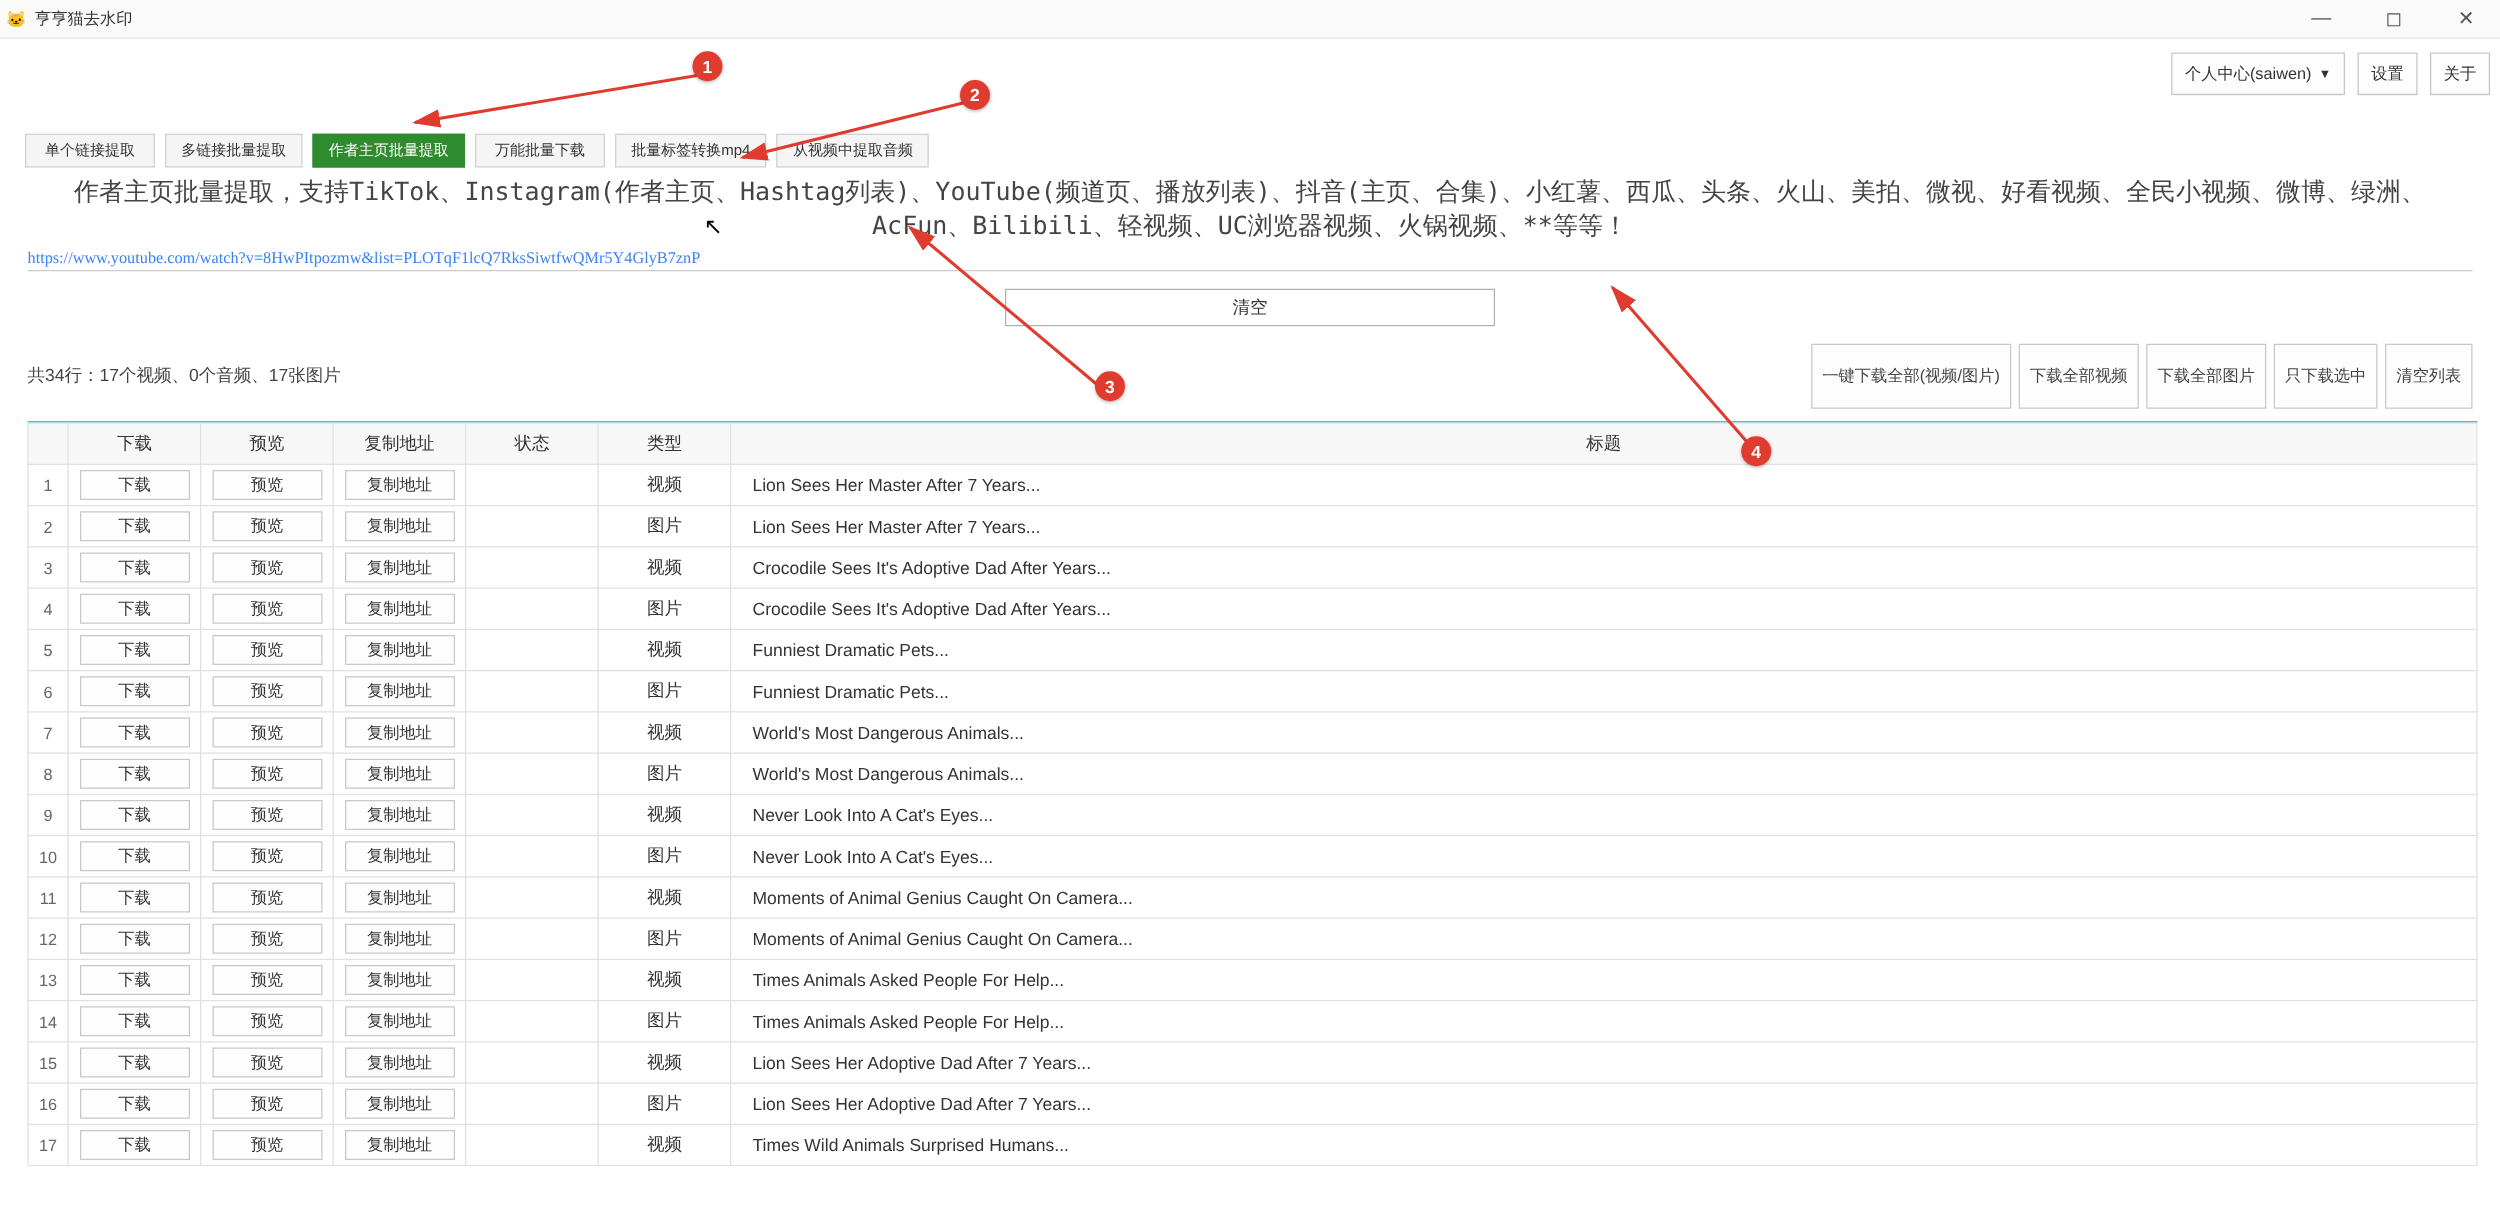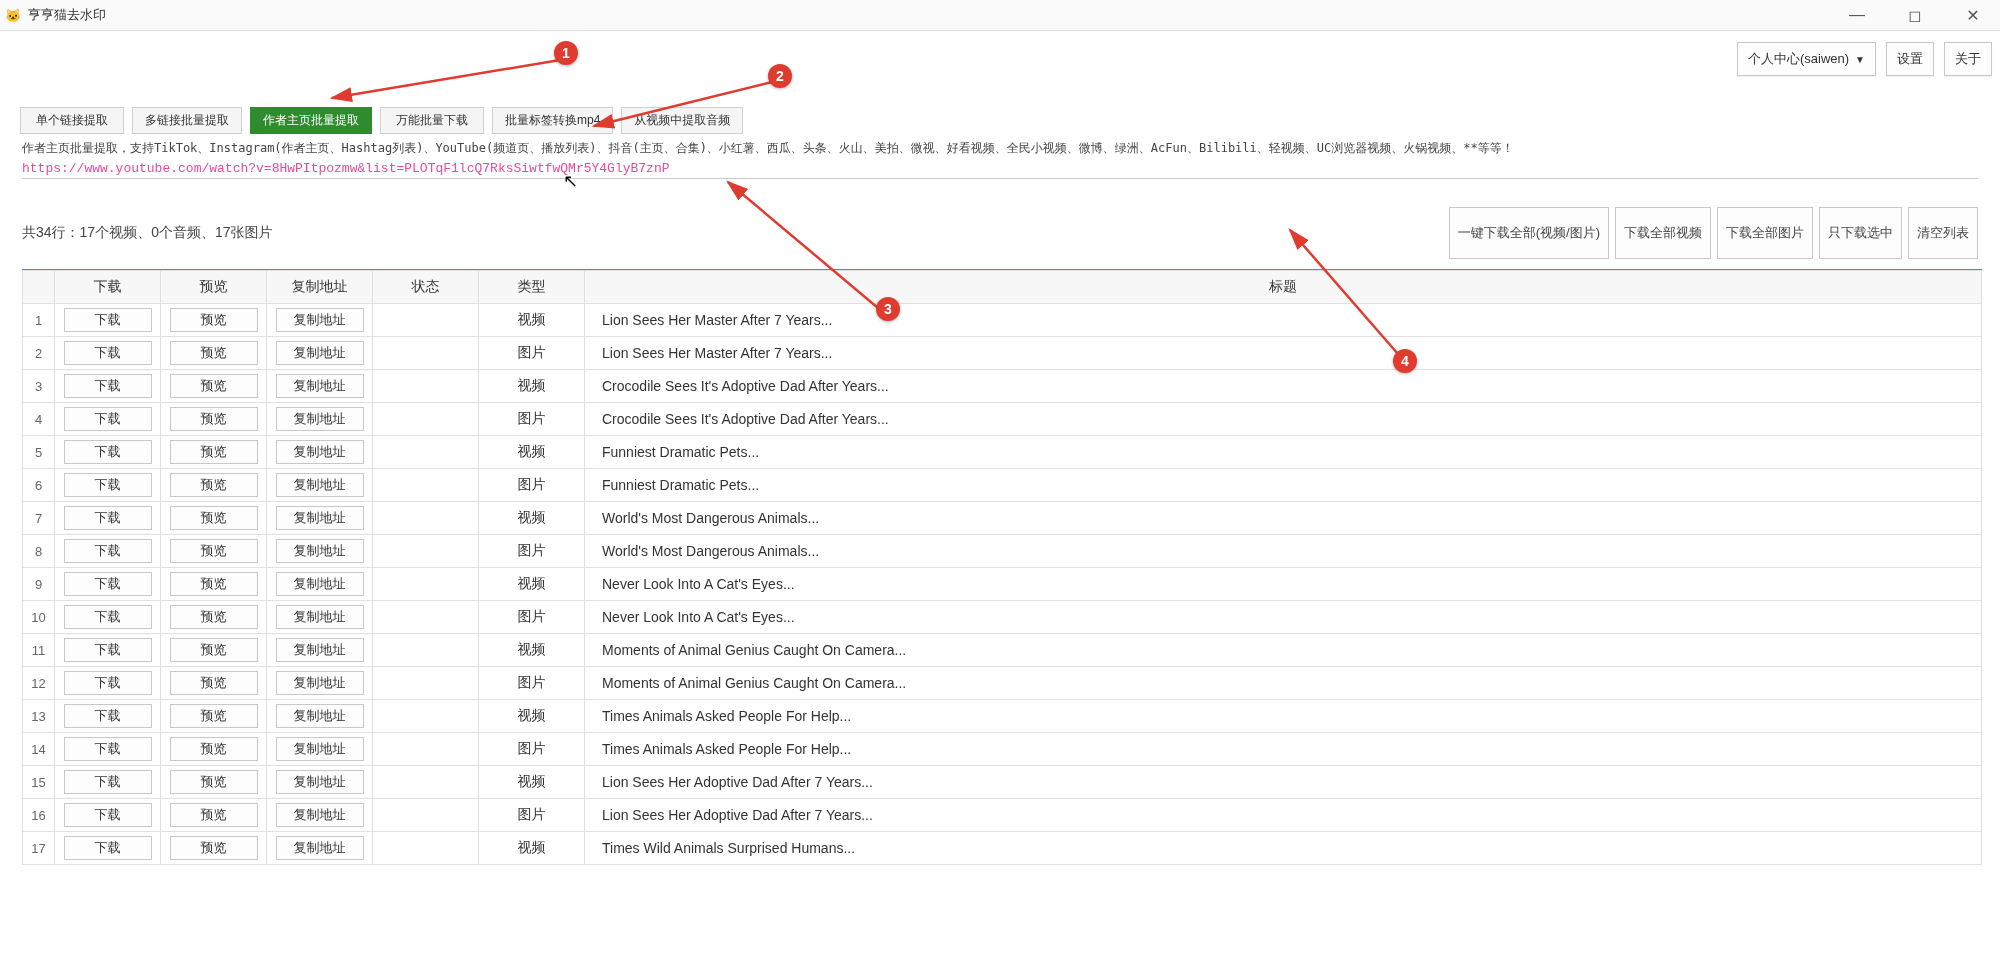--- a/index.html
+++ b/index.html
@@ -78,32 +78,33 @@
     text-align:center;
   }
   .tab.active {
     background:#2e8b2e;
     color:#fff;
     border-color:#2e8b2e;
   }
 
   .desc {
     padding:6px 22px 0 22px;
-    font-size:12px;
+    font-size:20px;
     font-family:"SimSun","Microsoft YaHei",monospace;
     color:#444;
+    text-align:center;
   }
   .url-input {
     margin:2px 22px 6px 22px;
     width:calc(100% - 44px);
     border:none;
     border-bottom:1px solid #ccc;
-    font-family:Liberation Mono, monospace;
+    font-family:Liberation Serif, serif;
     font-size:13px;
-    color:#ec4899;
+    color:#3b82f6;
     background:transparent;
     padding:2px 0;
   }
 
   .actionrow {
     display:flex;
     justify-content:center;
     gap:14px;
     padding:8px 22px 10px 22px;
   }
@@ -245,20 +246,21 @@
   </div>
 
 
 <div class="desc">作者主页批量提取，支持TikTok、Instagram(作者主页、Hashtag列表)、YouTube(频道页、播放列表)、抖音(主页、合集)、小红薯、西瓜、头条、火山、美拍、微视、好看视频、全民小视频、微博、绿洲、AcFun、Bilibili、轻视频、UC浏览器视频、火锅视频、**等等！</div>
 
 
 <input class="url-input" value="https://www.youtube.com/watch?v=8HwPItpozmw&amp;list=PLOTqF1lcQ7RksSiwtfwQMr5Y4GlyB7znP" style="">
 
 
 <div class="actionrow">
+  <div class="bigbtn">清空</div>
 </div>
 
 
 <div class="statusrow">
   <div class="left">共34行：17个视频、0个音频、17张图片</div>
   <div class="right">
     <div class="smallbtn">一键下载全部(视频/图片)</div>
     <div class="smallbtn">下载全部视频</div>
     <div class="smallbtn">下载全部图片</div>
     <div class="smallbtn">只下载选中</div>

